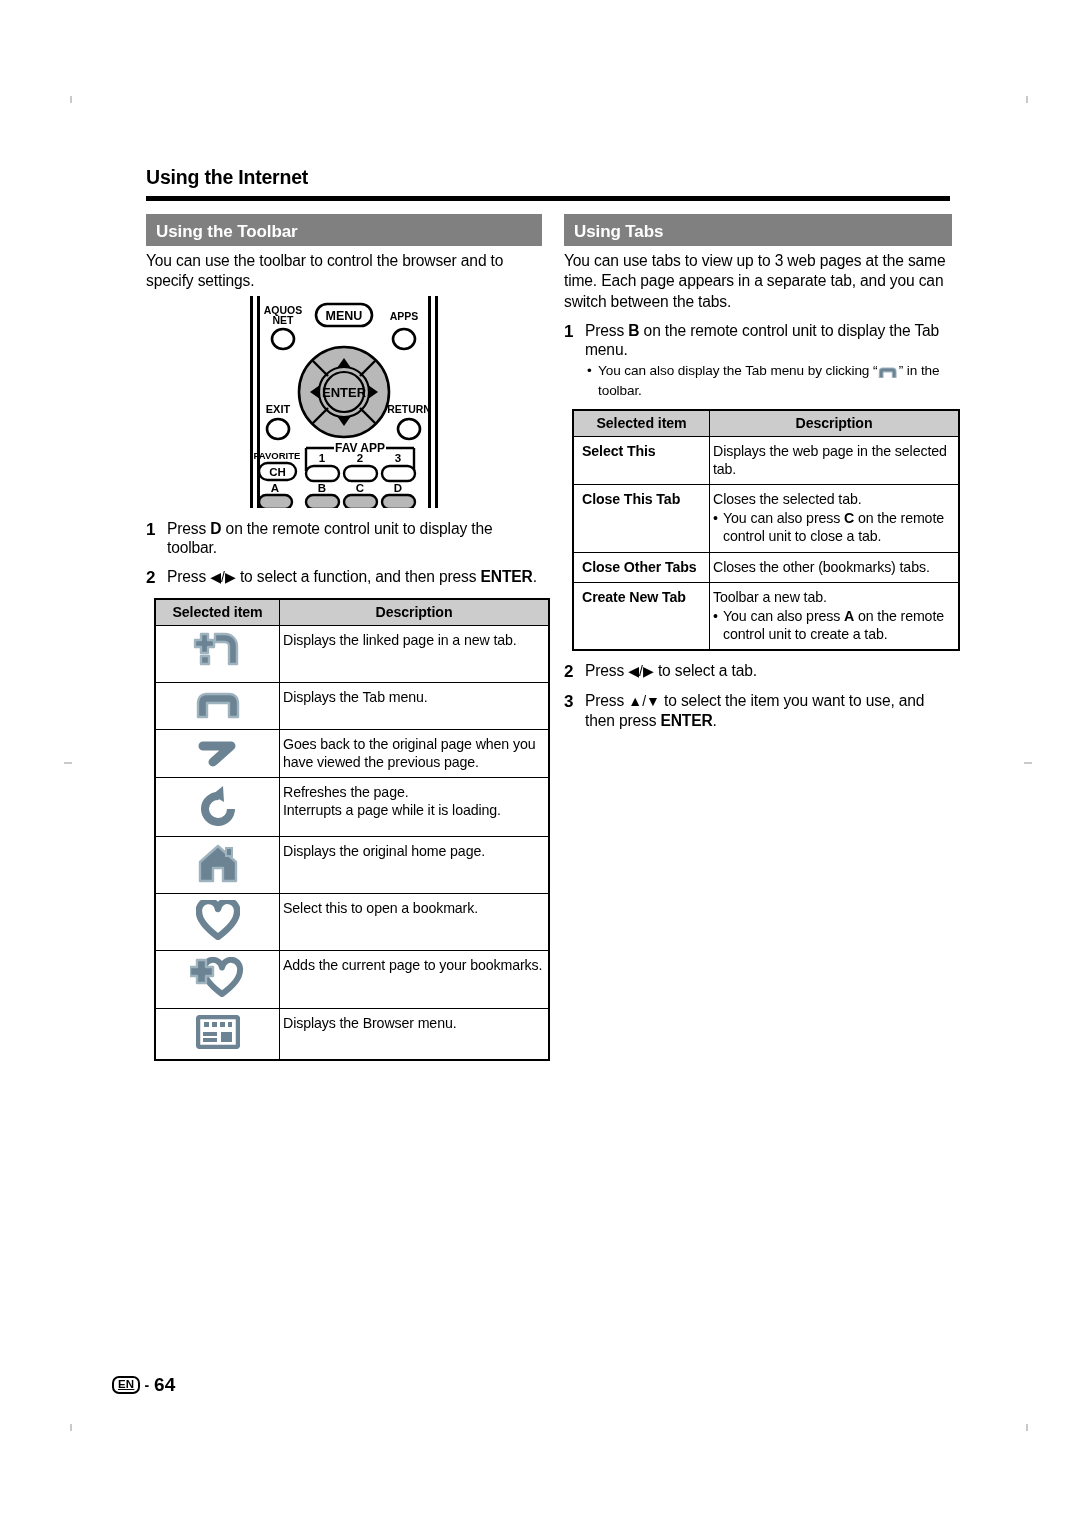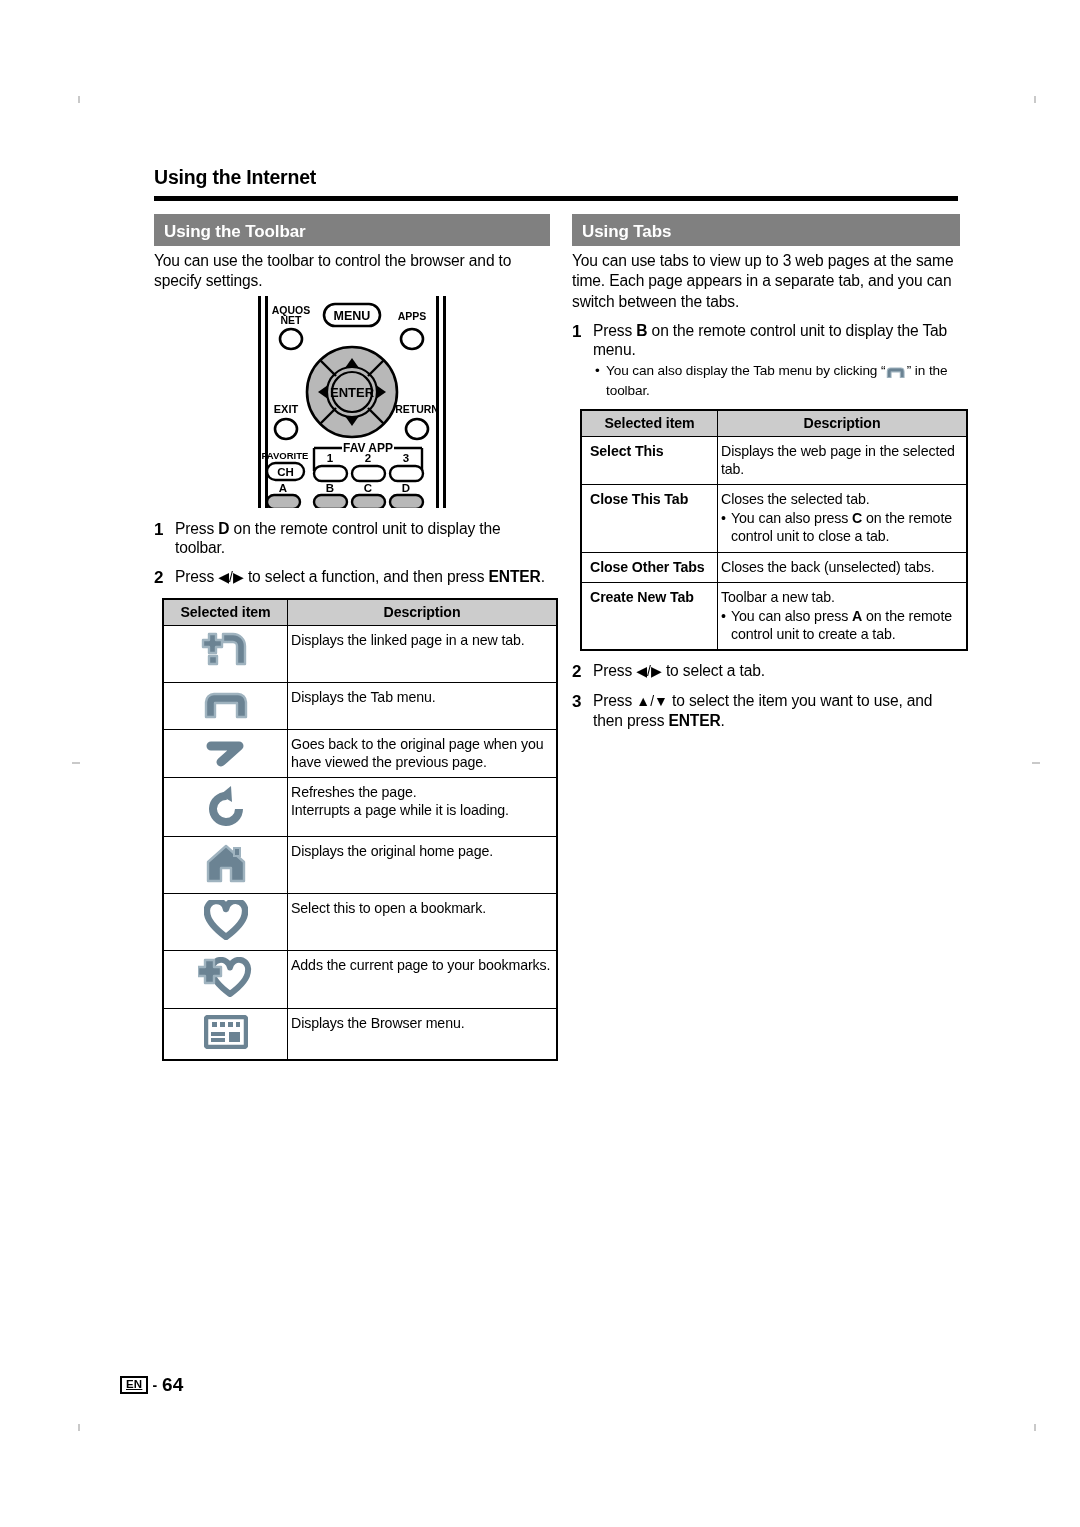--- a/index.html
+++ b/index.html
@@ -1,21 +1,21 @@
 <!DOCTYPE html>
 <html><head>
 <meta charset="utf-8">
 <style>
   html,body{margin:0;padding:0;}
   body{
     width:1080px;height:1527px;background:#ffffff;
     font-family:"Liberation Sans", sans-serif;
     color:#000; position:relative; overflow:hidden;
   }
-  .page{position:absolute;left:16px;top:0;width:1052px;height:1527px;}
+  .page{position:absolute;left:8px;top:0;width:1052px;height:1527px;}
 
   
   .tick{position:absolute;background:#c9c9c9;}
 
   
   .chapter-title{
     position:absolute;left:138px;top:166px;
     font-size:19.5px;font-weight:bold;letter-spacing:-0.2px;
   }
   .rule{
@@ -76,21 +76,21 @@
 
   
   .ar{font-size:14px;letter-spacing:0;}
 
   
   .inline-tab{display:inline-block;vertical-align:-3px;margin:0 1px;}
 
   
   .footer{position:absolute;left:104px;top:1374px;display:flex;align-items:center;}
   .en-badge{
-    border:2px solid #000;border-radius:0;font-size:11.5px;font-weight:bold;
+    border:2px solid #000;border-radius:7px;font-size:11.5px;font-weight:bold;
     padding:0 4px 1px;line-height:1.18;letter-spacing:0.2px;text-decoration:underline;
   }
   .footer .dash{margin:0 5px 0 4px;font-size:14px;font-weight:bold;}
   .footer .pg{font-size:19px;font-weight:bold;}
 </style>
 </head>
 <body>
 
 <div class="page">
 
@@ -315,21 +315,21 @@
               <div>Closes the selected tab.</div>
               <div class="cell-bullet">
                 <span class="dot">•</span>
                 <span>You can also press <b>C</b> on the remote control unit to close a tab.</span>
               </div>
             </td>
           </tr>
           <tr>
             <td class="term">Close Other Tabs</td>
             <td>
-              <div>Closes the back (unselected) tabs.</div>
+              <div>Closes the other (bookmarks) tabs.</div>
             </td>
           </tr>
           <tr>
             <td class="term">Create New Tab</td>
             <td>
               <div>Toolbar a new tab.</div>
               <div class="cell-bullet">
                 <span class="dot">•</span>
                 <span>You can also press <b>A</b> on the remote control unit to create a tab.</span>
               </div>

